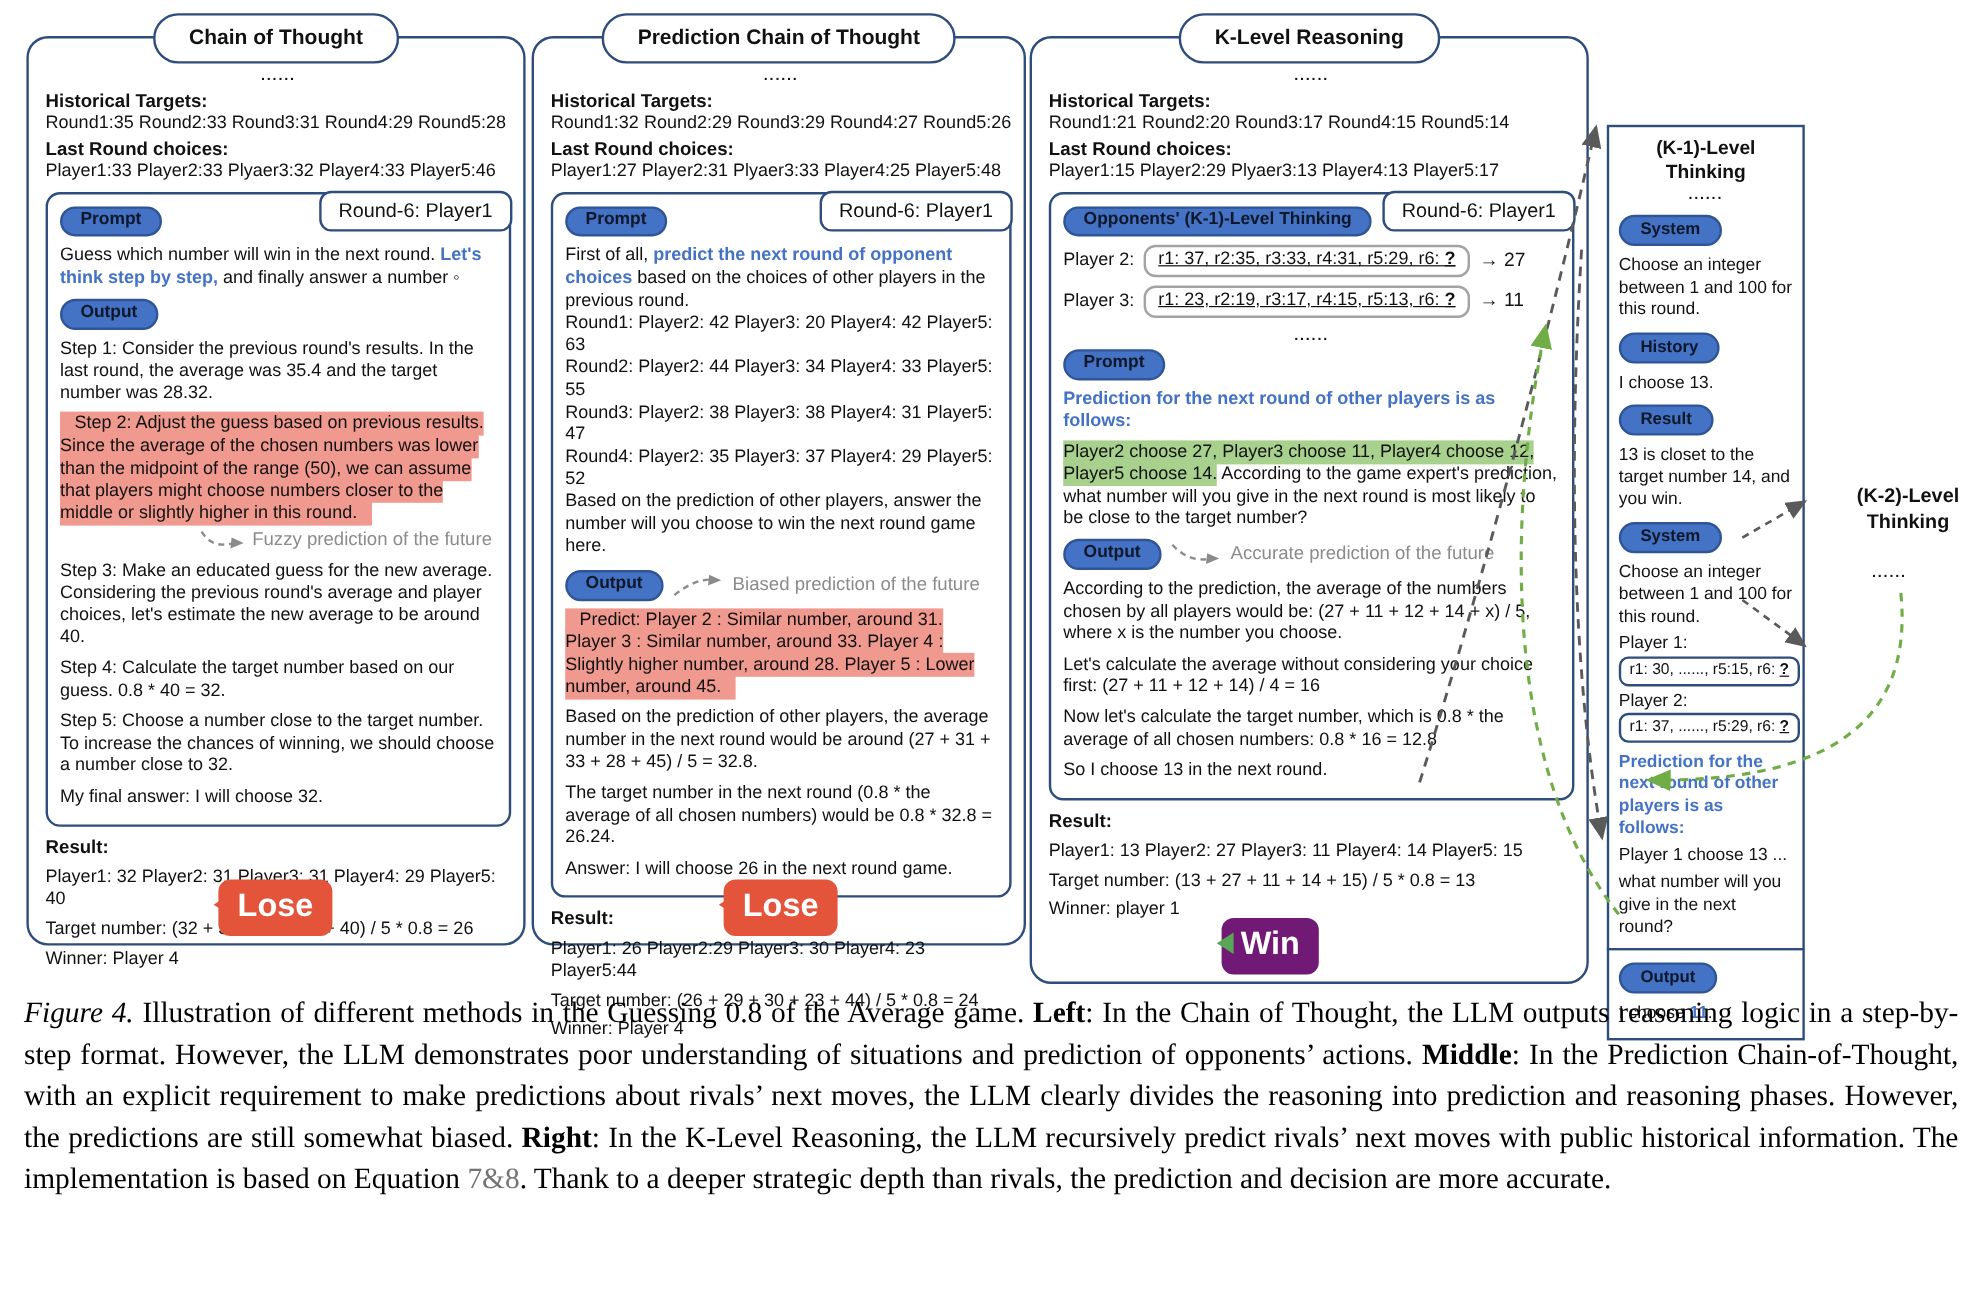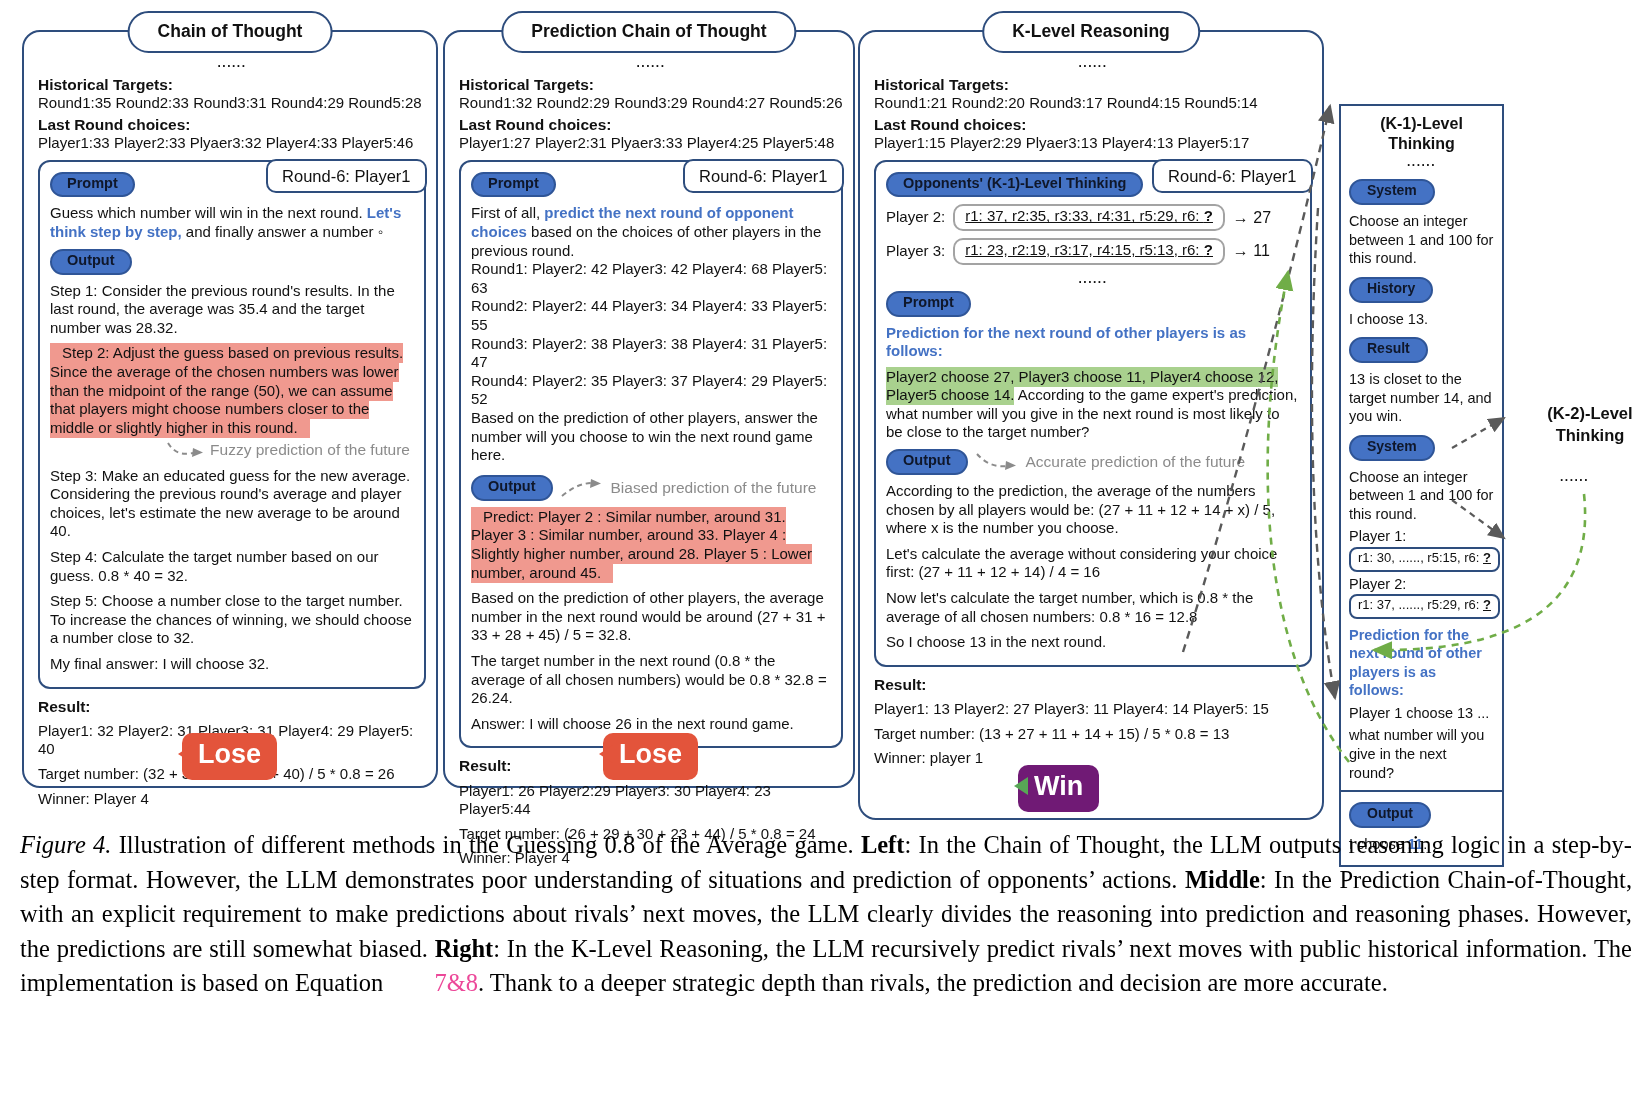--- a/index.html
+++ b/index.html
@@ -64,21 +64,21 @@
          white-space:nowrap;display:inline-block;margin:1px 0 3px;}
 
   #k2-label{position:absolute;left:1538px;top:402px;width:104px;text-align:center;
             font-weight:700;font-size:16.5px;line-height:1.35;}
   #k2-dots{position:absolute;left:1560px;top:470px;font-weight:700;letter-spacing:1.5px;font-size:12px;}
 
   #caption{position:absolute;left:20px;top:828px;width:1612px;font-family:"Liberation Serif",serif;
            font-size:24.5px;line-height:34.5px;text-align:justify;color:#000;}
   .cap-fig{font-style:italic;}
   .cap-b{font-weight:700;}
-  .cap-link{color:#ec4899;margin-left:45px;}
+  .cap-link{color:#737373;}
 
   #arrows{position:absolute;left:0;top:0;width:1650px;height:1096px;pointer-events:none;z-index:5;}
 </style>
 </head>
 <body>
 
 <div class="fig">
 
   <div class="panel" id="panel-cot">
     <div class="title-pill">Chain of Thought</div>
@@ -129,21 +129,21 @@
     <div class="hdr">Last Round choices:</div>
     <div class="val">Player1:27 Player2:31 Plyaer3:33 Player4:25 Player5:48</div>
 
     <div class="inner">
       <div class="tab">Round-6: Player1</div>
       <div class="pill-row">
           <span class="pill">Prompt</span>
         </div>
       <p style="margin-bottom:0"><span>First of all, </span><span class="blue">predict the next round of opponent choices</span><span> based on the choices of other players in the previous round.</span></p>
       <div class="tight">
-        <p>Round1: Player2: 42 Player3: 42 Player4: 68 Player5: 63</p>
+        <p>Round1: Player2: 42 Player3: 20 Player4: 42 Player5: 63</p>
         <p>Round2: Player2: 44 Player3: 34 Player4: 33 Player5: 55</p>
         <p>Round3: Player2: 38 Player3: 38 Player4: 31 Player5: 47</p>
         <p>Round4: Player2: 35 Player3: 37 Player4: 29 Player5: 52</p>
         <p>Based on the prediction of other players, answer the number will you choose to win the next round game here.</p>
       </div>
       <div class="pill-row" style="margin-top:10px">
         <span class="pill">Output</span>
         <svg class="na" width="44" height="20" viewBox="0 0 44 20">
           <path d="M2 18 C 14 8 24 5 32 5" stroke="#8b8b8b" stroke-width="2" fill="none" stroke-dasharray="5 4"></path>
           <polygon points="31,1 41,5.5 30,10" fill="#8b8b8b"></polygon>

